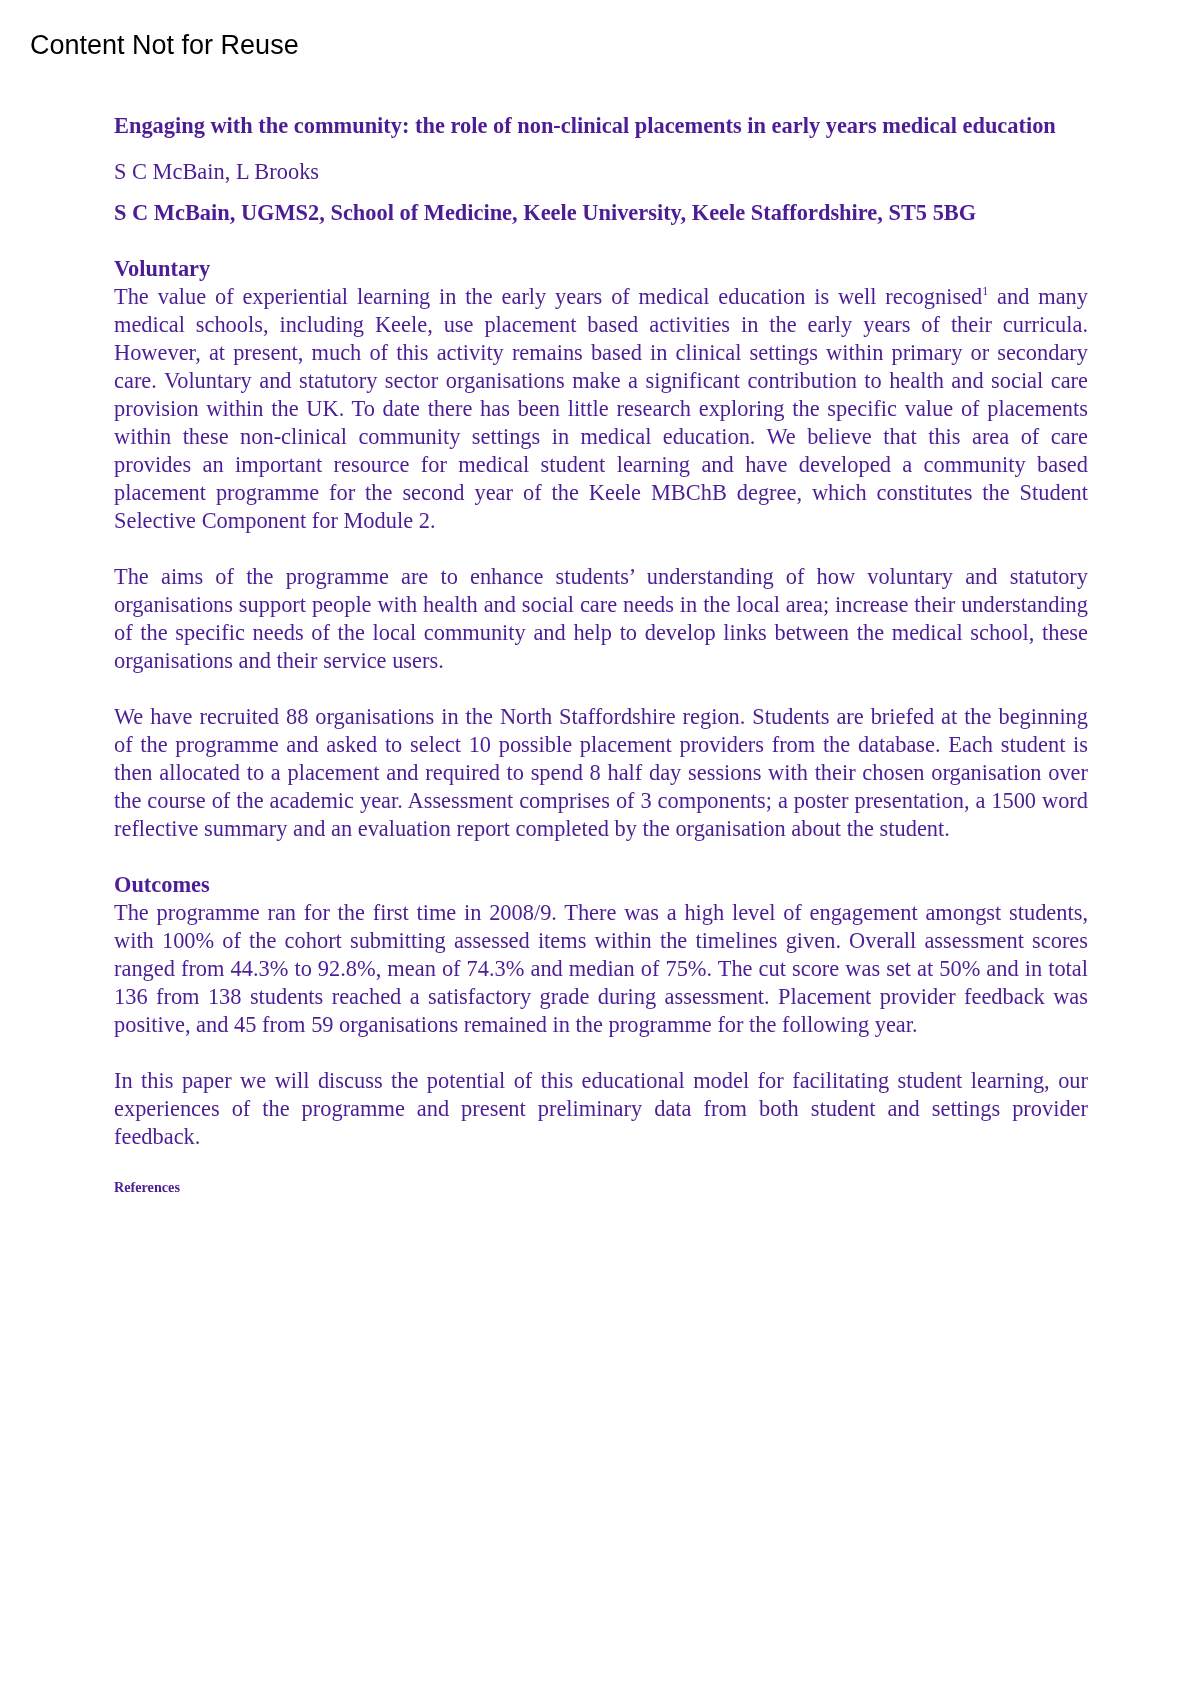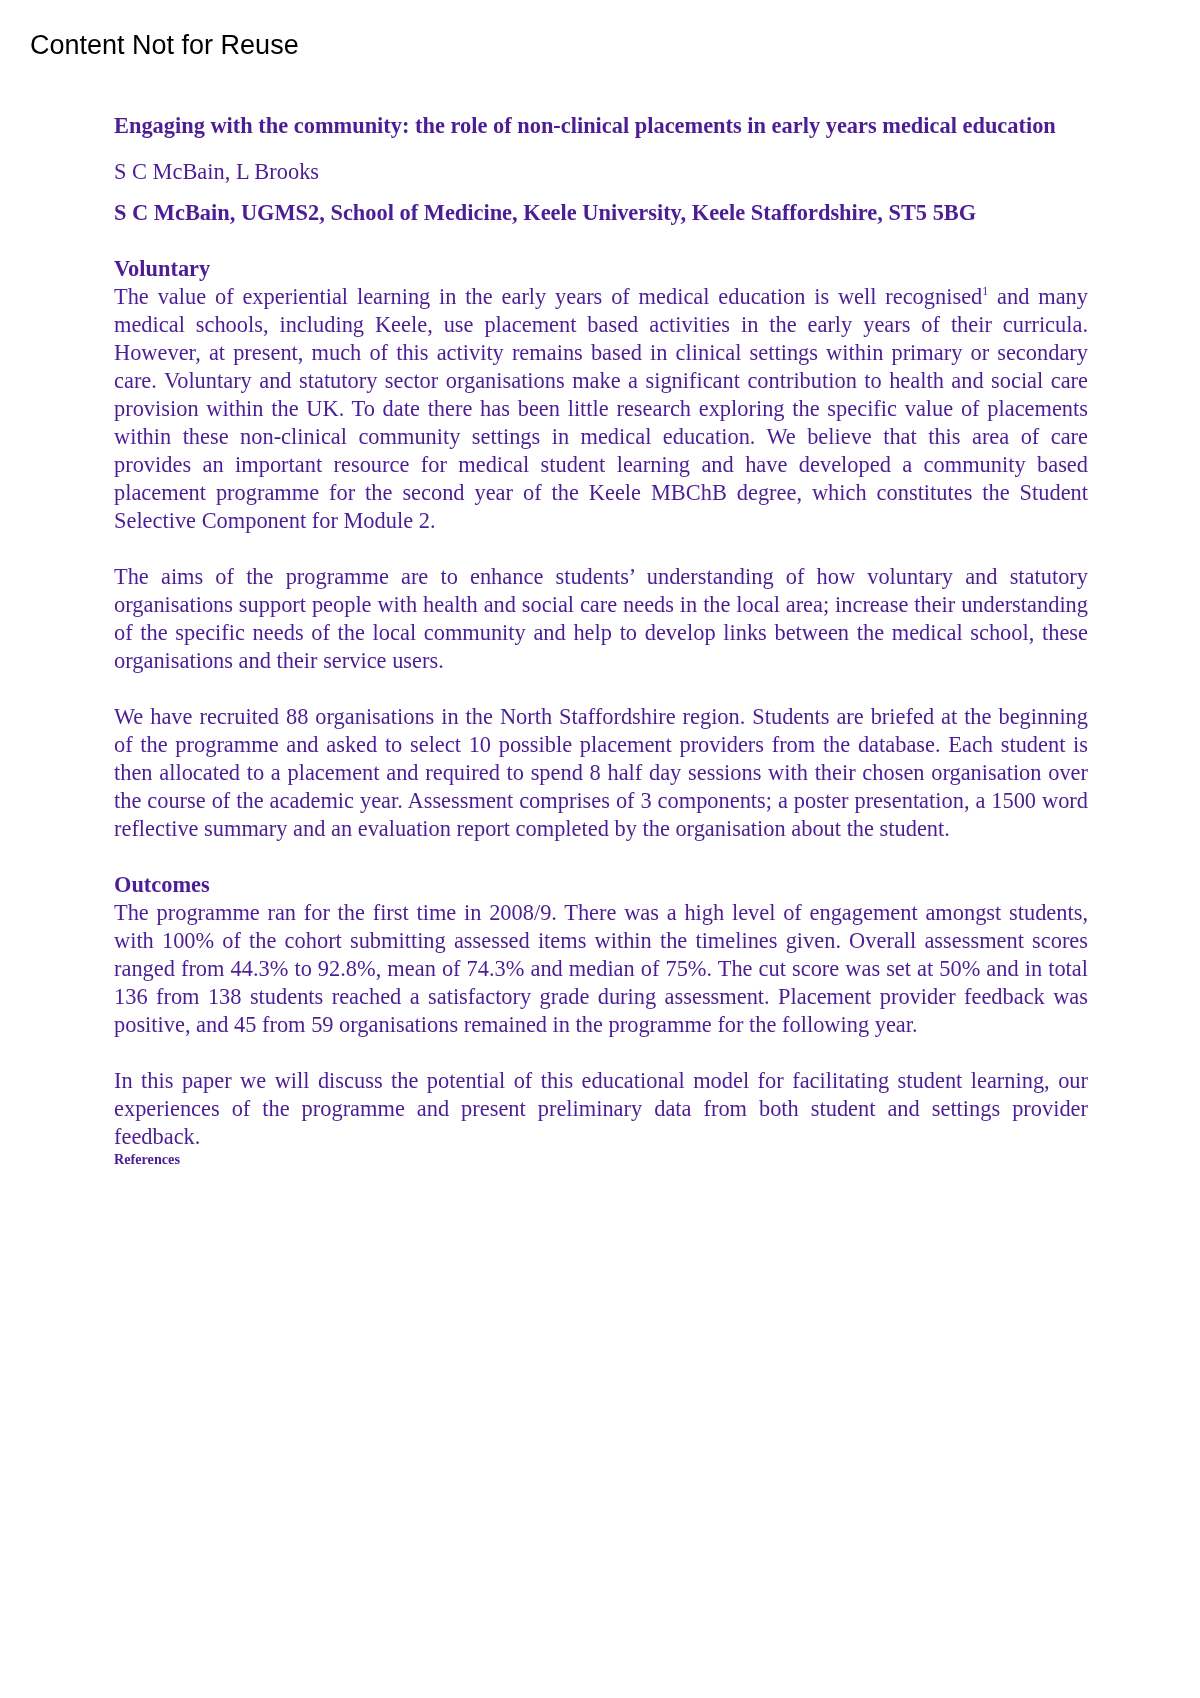--- a/index.html
+++ b/index.html
@@ -15,21 +15,21 @@
       font-size: 22.4px; line-height: 28px;
     }
     .title { font-weight: bold; text-align: justify; margin: 0; }
     .authors { margin: 18px 0 0 0; }
     .affil { margin: 13px 0 0 0; font-weight: bold; }
     .section { margin-top: 0; }
     .heading { font-weight: bold; margin: 0; }
     .para { margin: 0; text-align: justify; }
     .gap { height: 28px; }
     sup { font-size: 12px; line-height: 0; vertical-align: 9px; }
-    .refs { font-size: 14.2px; line-height: 17px; }
+    .refs { margin-top: 28px; font-size: 14.2px; line-height: 17px; }
     .refs .heading { font-size: 14.2px; }
   </style>
 </head>
 <body>
 
 <div class="watermark">Content Not for Reuse</div>
 
 <div class="page">
   <p class="title">Engaging with the community: the role of non-clinical placements in early years medical education</p>
   <p class="authors">S C McBain, L Brooks</p>

